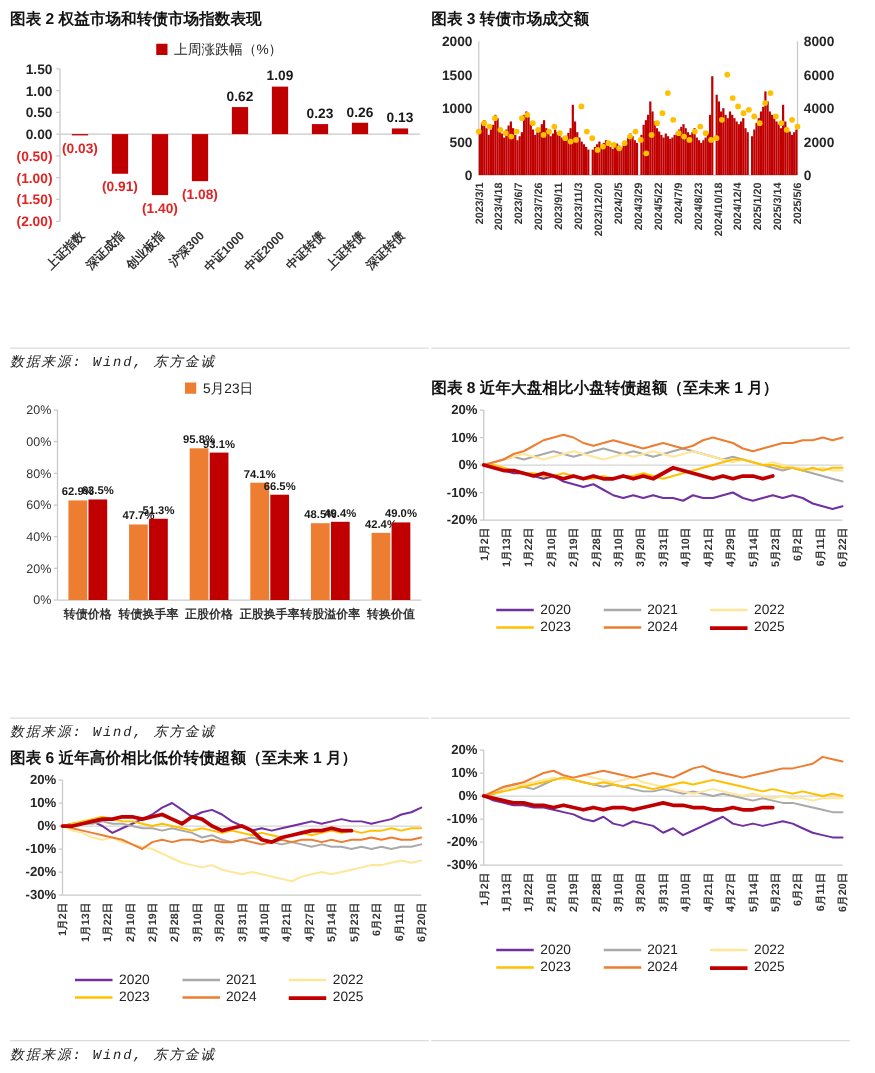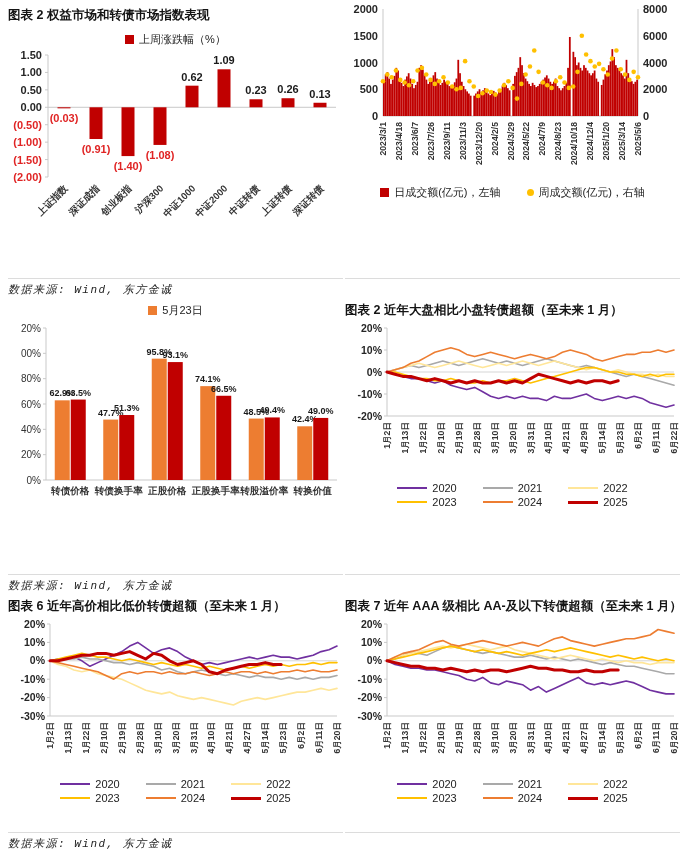--- a/index.html
+++ b/index.html
@@ -79,20 +79,21 @@
           <text x="188" y="140" font-size="9.6" fill="#333" text-anchor="end" font-weight="600" transform="rotate(-45 188 140)">中证1000</text>
           <text x="220" y="140" font-size="9.6" fill="#333" text-anchor="end" font-weight="600" transform="rotate(-45 220 140)">中证2000</text>
           <text x="252" y="140" font-size="9.6" fill="#333" text-anchor="end" font-weight="600" transform="rotate(-45 252 140)">中证转债</text>
           <text x="284" y="140" font-size="9.6" fill="#333" text-anchor="end" font-weight="600" transform="rotate(-45 284 140)">上证转债</text>
           <text x="316" y="140" font-size="9.6" fill="#333" text-anchor="end" font-weight="600" transform="rotate(-45 316 140)">深证转债</text>
         </svg>
       <div class="rule"></div>
       <div class="src">数据来源: Wind, 东方金诚</div>
     </div>
     <div class="cell r1">
+      <div class="fig-title">图表 3 转债市场成交额</div>
       <svg class="chart" width="335" height="180" viewBox="0 0 335 180">
           <line x1="38" y1="5" x2="38" y2="112" stroke="#c9c9c9" stroke-width="1"></line>
           <line x1="293" y1="5" x2="293" y2="112" stroke="#c9c9c9" stroke-width="1"></line>
           <line x1="38" y1="112" x2="293" y2="112" stroke="#c9c9c9" stroke-width="1"></line>
           <text x="33" y="116" font-size="11" fill="#262626" text-anchor="end" font-weight="600">0</text>
           <text x="33" y="89.25" font-size="11" fill="#262626" text-anchor="end" font-weight="600">500</text>
           <text x="33" y="62.5" font-size="11" fill="#262626" text-anchor="end" font-weight="600">1000</text>
           <text x="33" y="35.75" font-size="11" fill="#262626" text-anchor="end" font-weight="600">1500</text>
           <text x="33" y="9" font-size="11" fill="#262626" text-anchor="end" font-weight="600">2000</text>
           <text x="298" y="116" font-size="11" fill="#262626" text-anchor="start" font-weight="600">0</text>
@@ -311,30 +312,20 @@
           <text x="168.5" y="118" font-size="8.6" fill="#333" text-anchor="end" font-weight="600" transform="rotate(-90 168.5 118)">2024/3/29</text>
           <text x="184.4375" y="118" font-size="8.6" fill="#333" text-anchor="end" font-weight="600" transform="rotate(-90 184.4375 118)">2024/5/22</text>
           <text x="200.375" y="118" font-size="8.6" fill="#333" text-anchor="end" font-weight="600" transform="rotate(-90 200.375 118)">2024/7/9</text>
           <text x="216.3125" y="118" font-size="8.6" fill="#333" text-anchor="end" font-weight="600" transform="rotate(-90 216.3125 118)">2024/8/23</text>
           <text x="232.25" y="118" font-size="8.6" fill="#333" text-anchor="end" font-weight="600" transform="rotate(-90 232.25 118)">2024/10/18</text>
           <text x="248.1875" y="118" font-size="8.6" fill="#333" text-anchor="end" font-weight="600" transform="rotate(-90 248.1875 118)">2024/12/4</text>
           <text x="264.125" y="118" font-size="8.6" fill="#333" text-anchor="end" font-weight="600" transform="rotate(-90 264.125 118)">2025/1/20</text>
           <text x="280.0625" y="118" font-size="8.6" fill="#333" text-anchor="end" font-weight="600" transform="rotate(-90 280.0625 118)">2025/3/14</text>
           <text x="296" y="118" font-size="8.6" fill="#333" text-anchor="end" font-weight="600" transform="rotate(-90 296 118)">2025/5/6</text>
         </svg>
-      <div class="legend-row legend-bottom">
-          <span class="legend-item">
-            <span class="sw-square" style="background: rgb(192, 0, 0);"></span>
-            <span>日成交额(亿元)，左轴</span>
-          </span>
-          <span class="legend-item">
-            <span class="sw-dot" style="background: rgb(255, 192, 0);"></span>
-            <span>周成交额(亿元)，右轴</span>
-          </span>
-        </div>
       <div class="rule"></div>
       <div class="src"></div>
     </div>
 
     <div class="cell r2">
       <div class="legend-row legend-top">
           <span class="legend-item">
             <span class="sw-square" style="background: rgb(237, 125, 49);"></span>
             <span>5月23日</span>
           </span>
@@ -384,21 +375,21 @@
           <text x="110.75" y="174" font-size="9.6" fill="#333" text-anchor="middle" font-weight="600">转债换手率</text>
           <text x="159.25" y="174" font-size="9.6" fill="#333" text-anchor="middle" font-weight="600">正股价格</text>
           <text x="207.75" y="174" font-size="9.6" fill="#333" text-anchor="middle" font-weight="600">正股换手率</text>
           <text x="256.25" y="174" font-size="9.6" fill="#333" text-anchor="middle" font-weight="600">转股溢价率</text>
           <text x="304.75" y="174" font-size="9.6" fill="#333" text-anchor="middle" font-weight="600">转换价值</text>
         </svg>
       <div class="rule"></div>
       <div class="src">数据来源: Wind, 东方金诚</div>
     </div>
     <div class="cell r2">
-      <div class="fig-title">图表 2 近年大盘相比小盘转债超额（至未来 1 月）</div>
+      <div class="fig-title">图表 8 近年大盘相比小盘转债超额（至未来 1 月）</div>
       <svg class="chart" width="335" height="158" viewBox="0 0 335 158">
           <line x1="42" y1="5" x2="42" y2="93" stroke="#c9c9c9" stroke-width="1"></line>
           <line x1="42" y1="93" x2="329" y2="93" stroke="#c9c9c9" stroke-width="1"></line>
           <line x1="42" y1="49" x2="329" y2="49" stroke="#d5d5d5" stroke-width="1"></line>
           <line x1="39" y1="5" x2="42" y2="5" stroke="#c9c9c9" stroke-width="1"></line>
           <text x="37" y="8.5" font-size="10.5" fill="#262626" text-anchor="end" font-weight="600">20%</text>
           <line x1="39" y1="27" x2="42" y2="27" stroke="#c9c9c9" stroke-width="1"></line>
           <text x="37" y="30.5" font-size="10.5" fill="#262626" text-anchor="end" font-weight="600">10%</text>
           <line x1="39" y1="49" x2="42" y2="49" stroke="#c9c9c9" stroke-width="1"></line>
           <text x="37" y="52.5" font-size="10.5" fill="#262626" text-anchor="end" font-weight="600">0%</text>
@@ -533,21 +524,20 @@
             <span class="legend-item">
               <span class="sw-line" style="border-top-color: rgb(192, 0, 0); border-top-width: 3px;"></span>
               <span>2025</span>
             </span>
           </div>
         </div>
       <div class="rule"></div>
       <div class="src">数据来源: Wind, 东方金诚</div>
     </div>
     <div class="cell r3">
-      <div class="fig-title">图表 7 近年 AAA 级相比 AA-及以下转债超额（至未来 1 月）</div>
       <svg class="chart" width="335" height="158" viewBox="0 0 335 158">
           <line x1="42" y1="5" x2="42" y2="97" stroke="#c9c9c9" stroke-width="1"></line>
           <line x1="42" y1="97" x2="329" y2="97" stroke="#c9c9c9" stroke-width="1"></line>
           <line x1="42" y1="41.800000000000004" x2="329" y2="41.800000000000004" stroke="#d5d5d5" stroke-width="1"></line>
           <line x1="39" y1="5" x2="42" y2="5" stroke="#c9c9c9" stroke-width="1"></line>
           <text x="37" y="8.5" font-size="10.5" fill="#262626" text-anchor="end" font-weight="600">20%</text>
           <line x1="39" y1="23.400000000000002" x2="42" y2="23.400000000000002" stroke="#c9c9c9" stroke-width="1"></line>
           <text x="37" y="26.900000000000002" font-size="10.5" fill="#262626" text-anchor="end" font-weight="600">10%</text>
           <line x1="39" y1="41.800000000000004" x2="42" y2="41.800000000000004" stroke="#c9c9c9" stroke-width="1"></line>
           <text x="37" y="45.300000000000004" font-size="10.5" fill="#262626" text-anchor="end" font-weight="600">0%</text>

